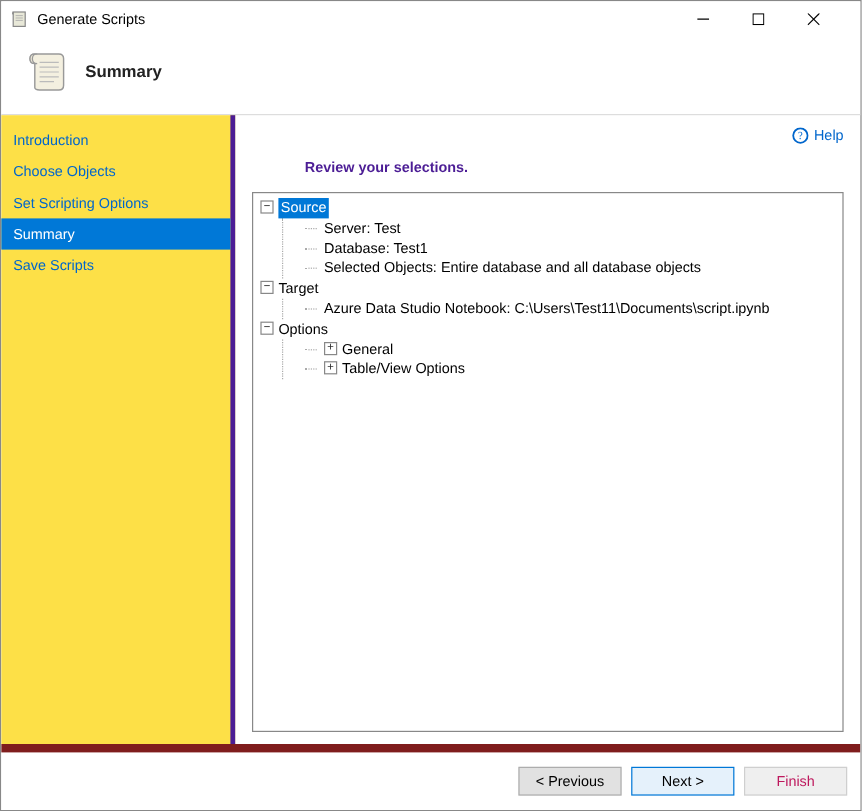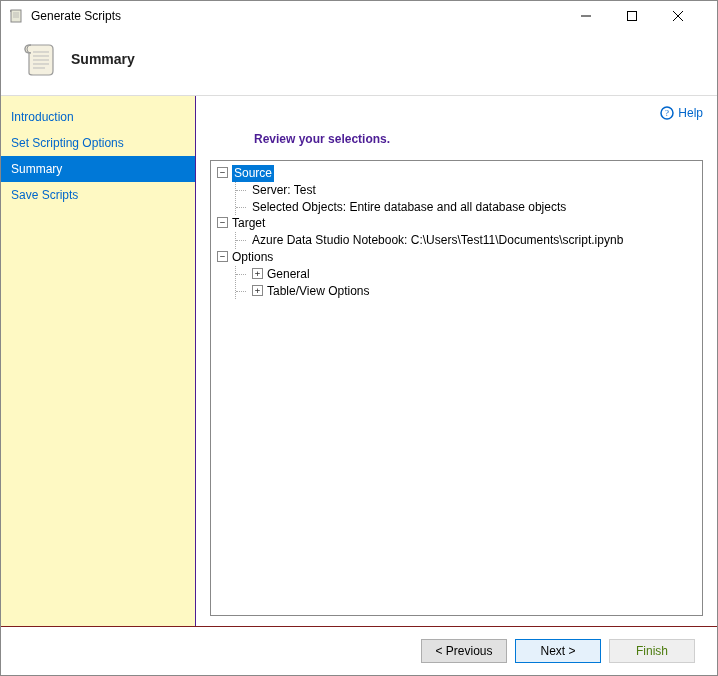--- a/index.html
+++ b/index.html
@@ -31,22 +31,22 @@
   align-items: center;
   padding: 8px 12px 16px 18px;
   border-bottom: 1px solid #ddd;
   background: #fff;
 }
 .header-icon { width: 40px; height: 40px; margin-right: 12px; }
 .header-title { font-size: 14px; font-weight: bold; color: #222; }
 .content-row { flex: 1; display: flex; min-height: 0; }
 .sidebar {
   width: 195px;
-  background: #fef9c3;
-  border-right: 1px solid #4c1d95;
+  background: #fde047;
+  border-right: 4px solid #4c1d95;
   padding-top: 8px;
 }
 .sidebar-item {
   padding: 6px 10px;
   font-size: 12px;
   color: #0066cc;
   cursor: pointer;
 }
 .sidebar-item.active { background: #0078d7; color: #fff; }
 .main { flex: 1; display: flex; flex-direction: column; padding: 10px 14px 10px 14px; }
@@ -68,37 +68,37 @@
   width: 11px; height: 11px;
   border: 1px solid #888;
   display: inline-flex; align-items: center; justify-content: center;
   font-size: 9px; line-height: 1; margin-right: 4px; margin-top: 2px;
   cursor: pointer; color: #333; background: #fff;
   font-family: monospace;
 }
 .tree-label { color: #000; text-align: right; }
 .tree-label.selected { background: #0078d7; color: #fff; padding: 0 2px; }
 .tree-children { margin-left: 18px; border-left: 1px dotted #aaa; padding-left: 12px; }
-.tree-leaf { position: relative; padding-left: 4px; }
+.tree-leaf { position: relative; padding-left: 4px; margin-left: 18px; }
 .tree-leaf::before {
   content: ""; position: absolute; left: -12px; top: 8px;
   width: 10px; border-top: 1px dotted #aaa;
 }
 .leaf-key { color: #000; }
 .leaf-val { color: #000; }
 .button-row {
   display: flex; justify-content: flex-end; gap: 8px;
-  padding: 12px 22px; border-top: 1px solid #7f1d1d; background: #fff;
+  padding: 12px 11px; border-top: 7px solid #7f1d1d; background: #fff;
 }
 .btn {
   min-width: 86px; height: 24px; font-size: 12px;
   border: 1px solid #adadad; background: #e1e1e1; color: #000;
   cursor: pointer;
 }
-.btn:disabled { color: #4d7c0f; background: #efefef; border-color: #cfcfcf; cursor: default; }
+.btn:disabled { color: #be185d; background: #efefef; border-color: #cfcfcf; cursor: default; }
 .btn.primary { border: 1.5px solid #0078d7; background: #e5f1fb; }
 </style>
 </head>
 <body>
 
 <div class="titlebar">
   <svg class="title-icon" viewBox="0 0 16 16">
     <rect x="2" y="2" width="10" height="12" fill="#e8e8d8" stroke="#888" stroke-width="1"></rect>
     <path d="M2 2 Q1 3 2 4" fill="none" stroke="#888" stroke-width="1"></path>
     <line x1="4" y1="5" x2="10" y2="5" stroke="#aaa" stroke-width="0.7"></line>
@@ -135,20 +135,21 @@
     <line x1="14" y1="21" x2="30" y2="21" stroke="#bbb" stroke-width="1"></line>
     <line x1="14" y1="25" x2="30" y2="25" stroke="#bbb" stroke-width="1"></line>
     <line x1="14" y1="29" x2="26" y2="29" stroke="#bbb" stroke-width="1"></line>
   </svg>
   <div class="header-title">Summary</div>
 </div>
 
 <div class="content-row">
   <div class="sidebar">
     <div class="sidebar-item">Introduction</div>
+    <div class="sidebar-item">Choose Objects</div>
     <div class="sidebar-item">Set Scripting Options</div>
     <div class="sidebar-item active">Summary</div>
     <div class="sidebar-item">Save Scripts</div>
   </div>
 
   <div class="main">
     <div class="help-row">
       <div class="help-link">
         <svg class="help-icon" viewBox="0 0 14 14">
           <circle cx="7" cy="7" r="6" fill="#fff" stroke="#0066cc" stroke-width="1.5"></circle>
@@ -165,20 +166,24 @@
       <div class="tree-node">
         <span class="exp">−</span>
         <span class="tree-label selected">Source</span>
       </div>
       <div class="tree-children">
         <div class="tree-leaf">
           <span class="leaf-key">Server:</span>
           <span class="leaf-val">Test</span>
         </div>
         <div class="tree-leaf">
+          <span class="leaf-key">Database:</span>
+          <span class="leaf-val">Test1</span>
+        </div>
+        <div class="tree-leaf">
           <span class="leaf-key">Selected Objects:</span>
           <span class="leaf-val"> Entire database and all database objects</span>
         </div>
       </div>
 
       <div class="tree-node">
         <span class="exp">−</span>
         <span class="tree-label">Target</span>
       </div>
       <div class="tree-children">

